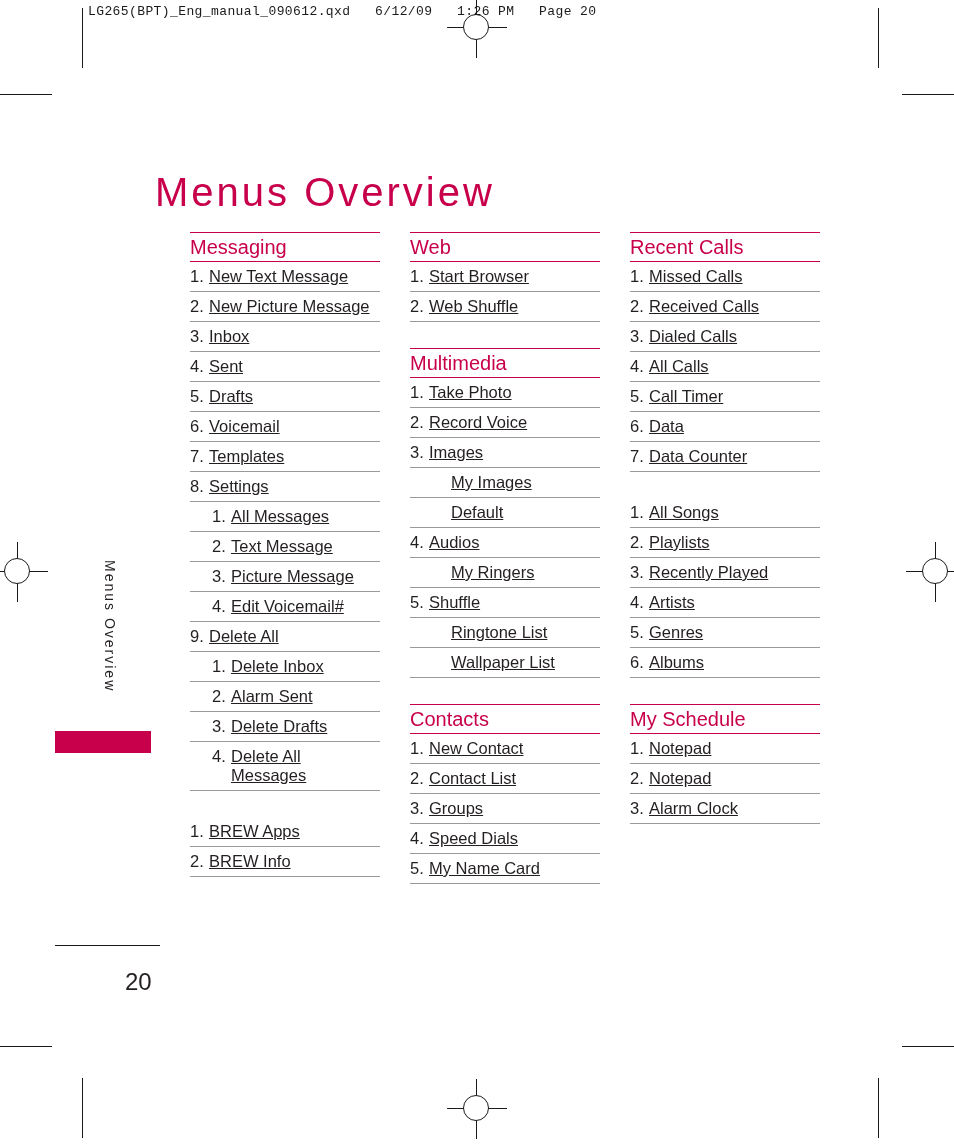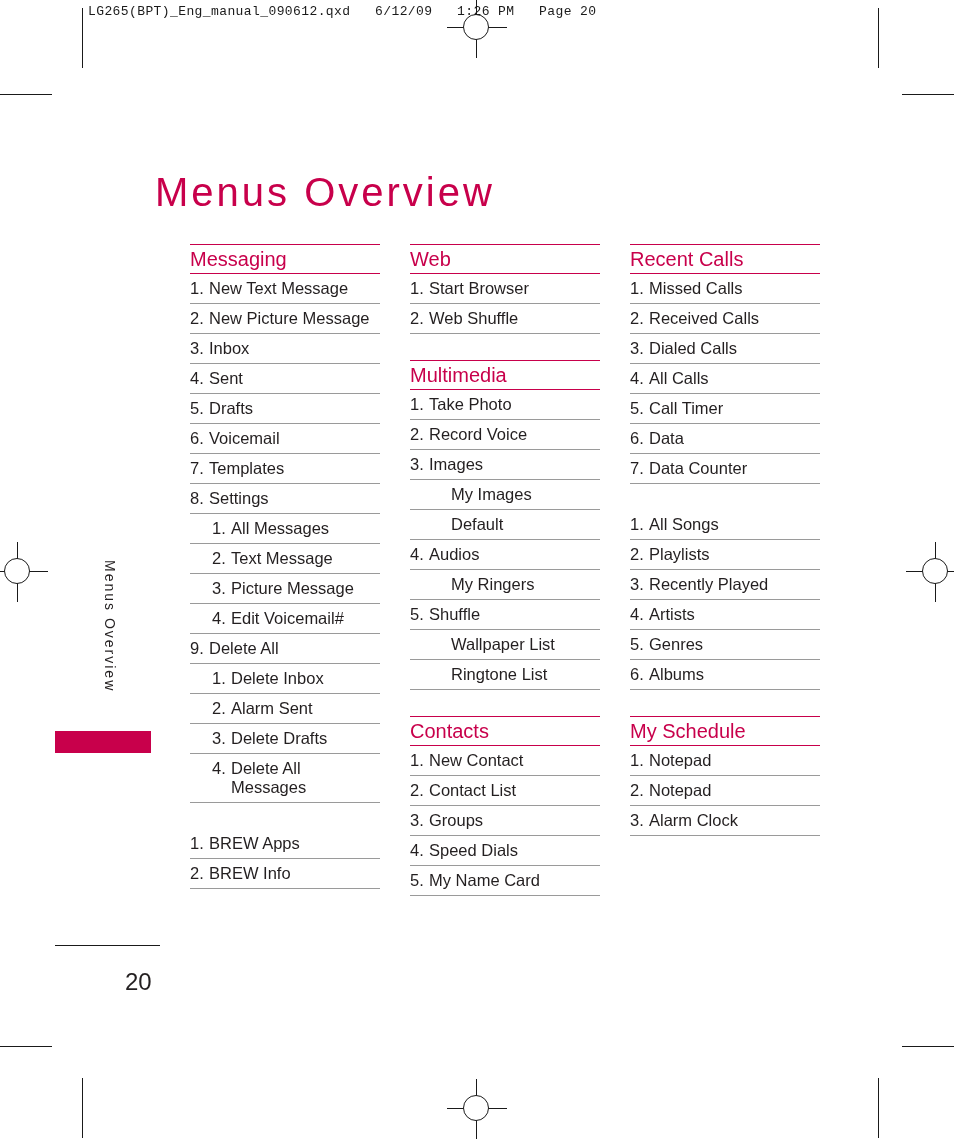--- a/index.html
+++ b/index.html
@@ -74,21 +74,21 @@
   .columns {
     position: absolute;
     left: 190px;
     top: 232px;
     width: 640px;
     display: flex;
     gap: 30px;
   }
   .column { width: 190px; }
 
-  .section { margin-bottom: 26px; margin-top: 12px; }
+  .section { margin-bottom: 26px; }
   .section:last-child { margin-bottom: 0; }
 
   .sec-title {
     font-size: 20px;
     color: #c8004b;
     line-height: 26px;
     padding-bottom: 1px;
     border-top: 1.5px solid #c8004b;
     border-bottom: 1.5px solid #c8004b;
     padding-top: 1px;
@@ -101,21 +101,21 @@
     line-height: 19px;
     padding: 5px 0 5px 0;
     border-bottom: 1px solid #9a9a9a;
     color: #231f20;
     display: flex;
   }
   .item .num {
     flex: 0 0 auto;
     min-width: 19px;
   }
-  .item .txt { flex: 1 1 auto; }
+  .item .txt { flex: 1 1 auto; text-decoration: underline; }
   .item.sub { padding-left: 22px; }
   .item.sub .num { min-width: 19px; }
   .item.nonum .txt { padding-left: 0; }
 
   
   .side-label {
     position: absolute;
     left: 118px;
     top: 560px;
     font-size: 14px;
@@ -313,25 +313,25 @@
         <div class="item sub nonum">
           <span class="num"></span>
           <span class="txt">My Ringers</span>
         </div>
         <div class="item">
           <span class="num">5.</span>
           <span class="txt">Shuffle</span>
         </div>
         <div class="item sub nonum">
           <span class="num"></span>
-          <span class="txt">Wallpaper List</span>
+          <span class="txt">Ringtone List</span>
         </div>
         <div class="item sub nonum">
           <span class="num"></span>
-          <span class="txt">Ringtone List</span>
+          <span class="txt">Wallpaper List</span>
         </div>
       </div>
       <div class="section">
         <div class="sec-title">Contacts</div>
         <div class="item">
           <span class="num">1.</span>
           <span class="txt">New Contact</span>
         </div>
         <div class="item">
           <span class="num">2.</span>

